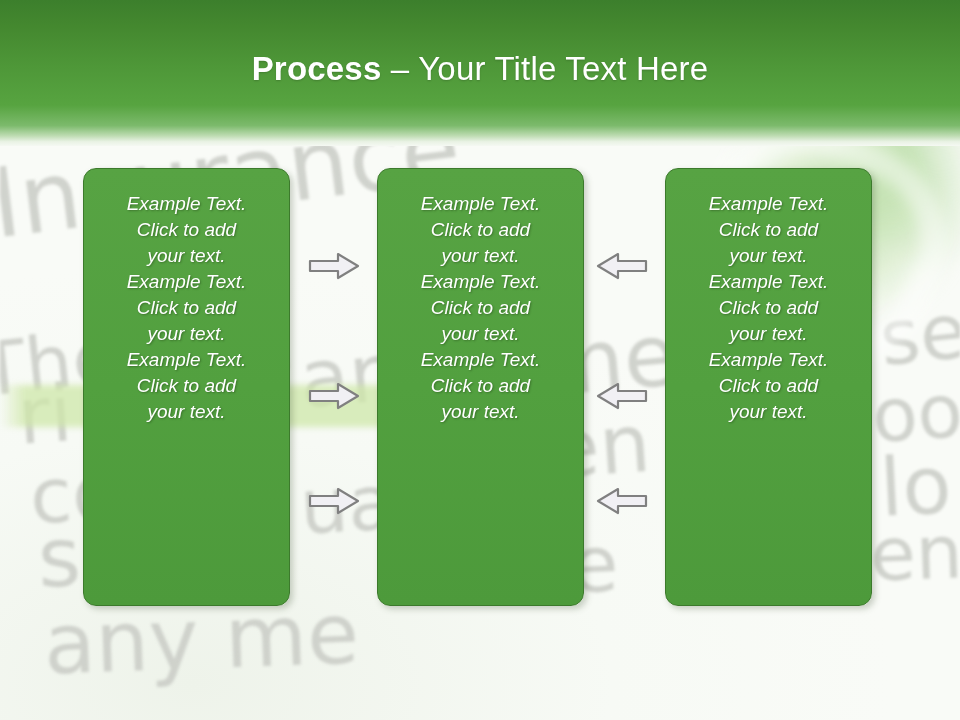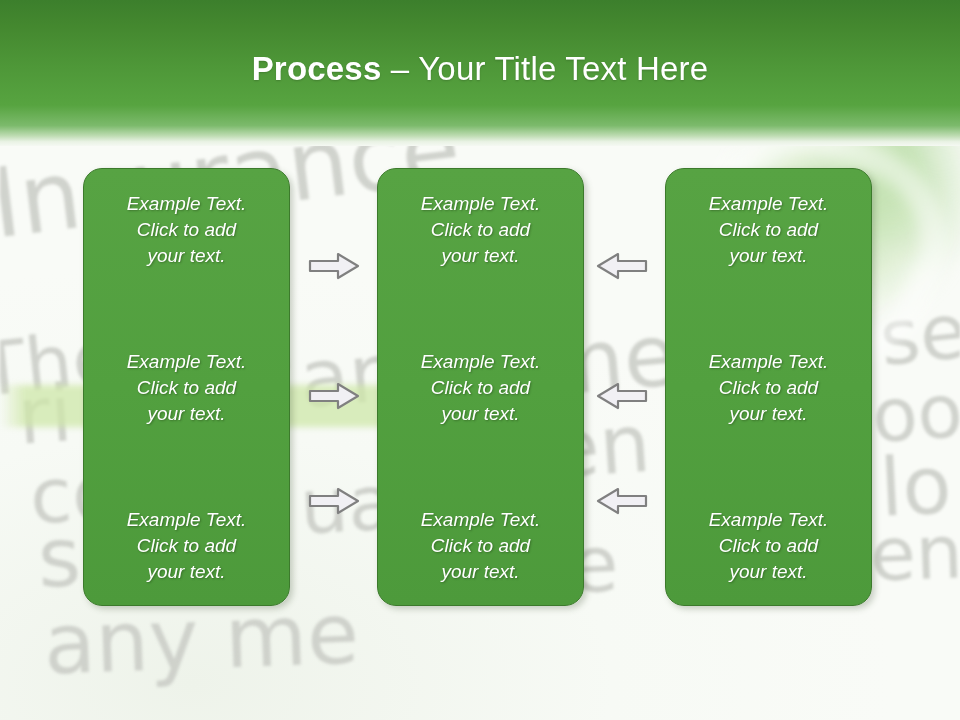--- a/index.html
+++ b/index.html
@@ -107,26 +107,26 @@
   .header-title .rest { font-weight: 400; }
 
   
   .col {
     position: absolute;
     top: 168px;
     width: 207px;
     height: 438px;
     background: linear-gradient(180deg, #57a343 0%, #52a03f 50%, #4d9a3b 100%);
     border: 1px solid #3c7a2c;
-    border-radius: 19px;
+    border-radius: 13px;
     box-shadow: 3px 3px 6px rgba(60,80,50,.26);
     box-sizing: border-box;
     display: flex;
     flex-direction: column;
-    justify-content: space-between;
+    justify-content: flex-start;
     align-items: center;
     padding: 22px 10px 20px;
   }
   #col-1 { left: 83px; }
   #col-2 { left: 377px; }
   #col-3 { left: 665px; }
 
   .cell {
     width: 100%;
     text-align: center;

